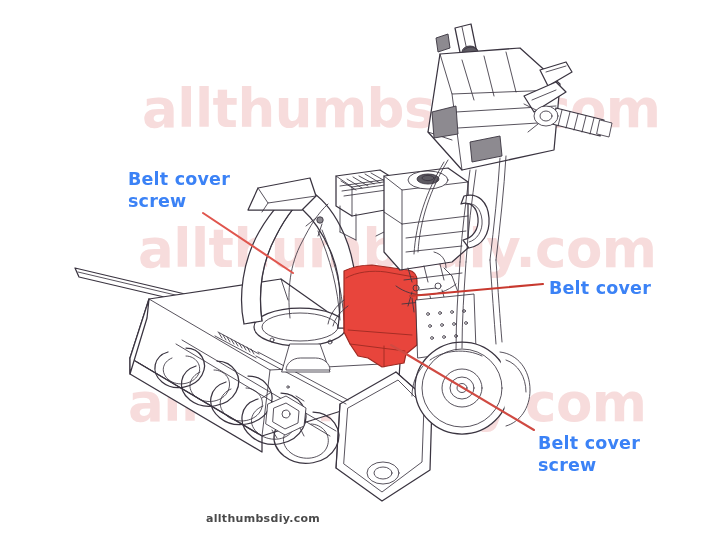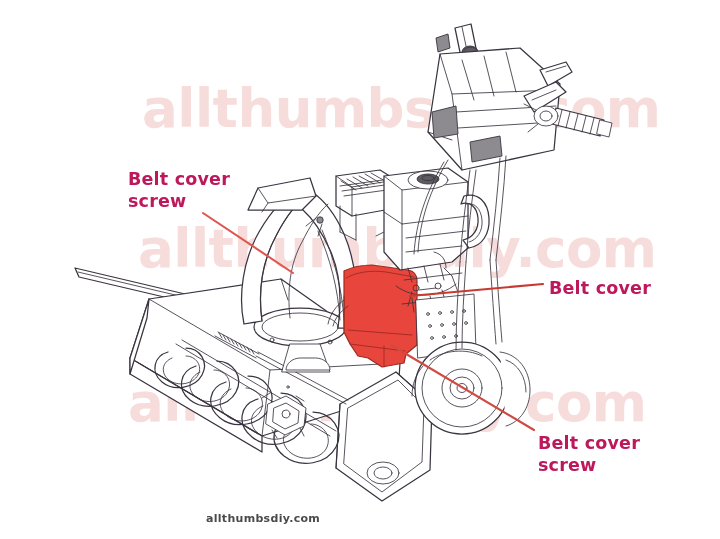--- a/index.html
+++ b/index.html
@@ -37,21 +37,21 @@
     color: #f7dcdc;
     white-space: nowrap;
     user-select: none;
   }
   #watermark-row-1 { left: 142px; top: 78px; }
   #watermark-row-2 { left: 138px; top: 218px; }
   #watermark-row-3 { left: 128px; top: 372px; }
 
   .callout-label {
     position: absolute;
-    color: #be185d;
+    color: #3b82f6;
     font-family: "DejaVu Sans", sans-serif;
     font-weight: bold;
     font-size: 17.5px;
     line-height: 22px;
     letter-spacing: 0.2px;
     white-space: pre-line;
   }
   #label-belt-cover-screw-top { left: 128px; top: 168px; }
   #label-belt-cover        { left: 549px; top: 277px; }
   #label-belt-cover-screw-bottom { left: 538px; top: 432px; text-align: left; }

